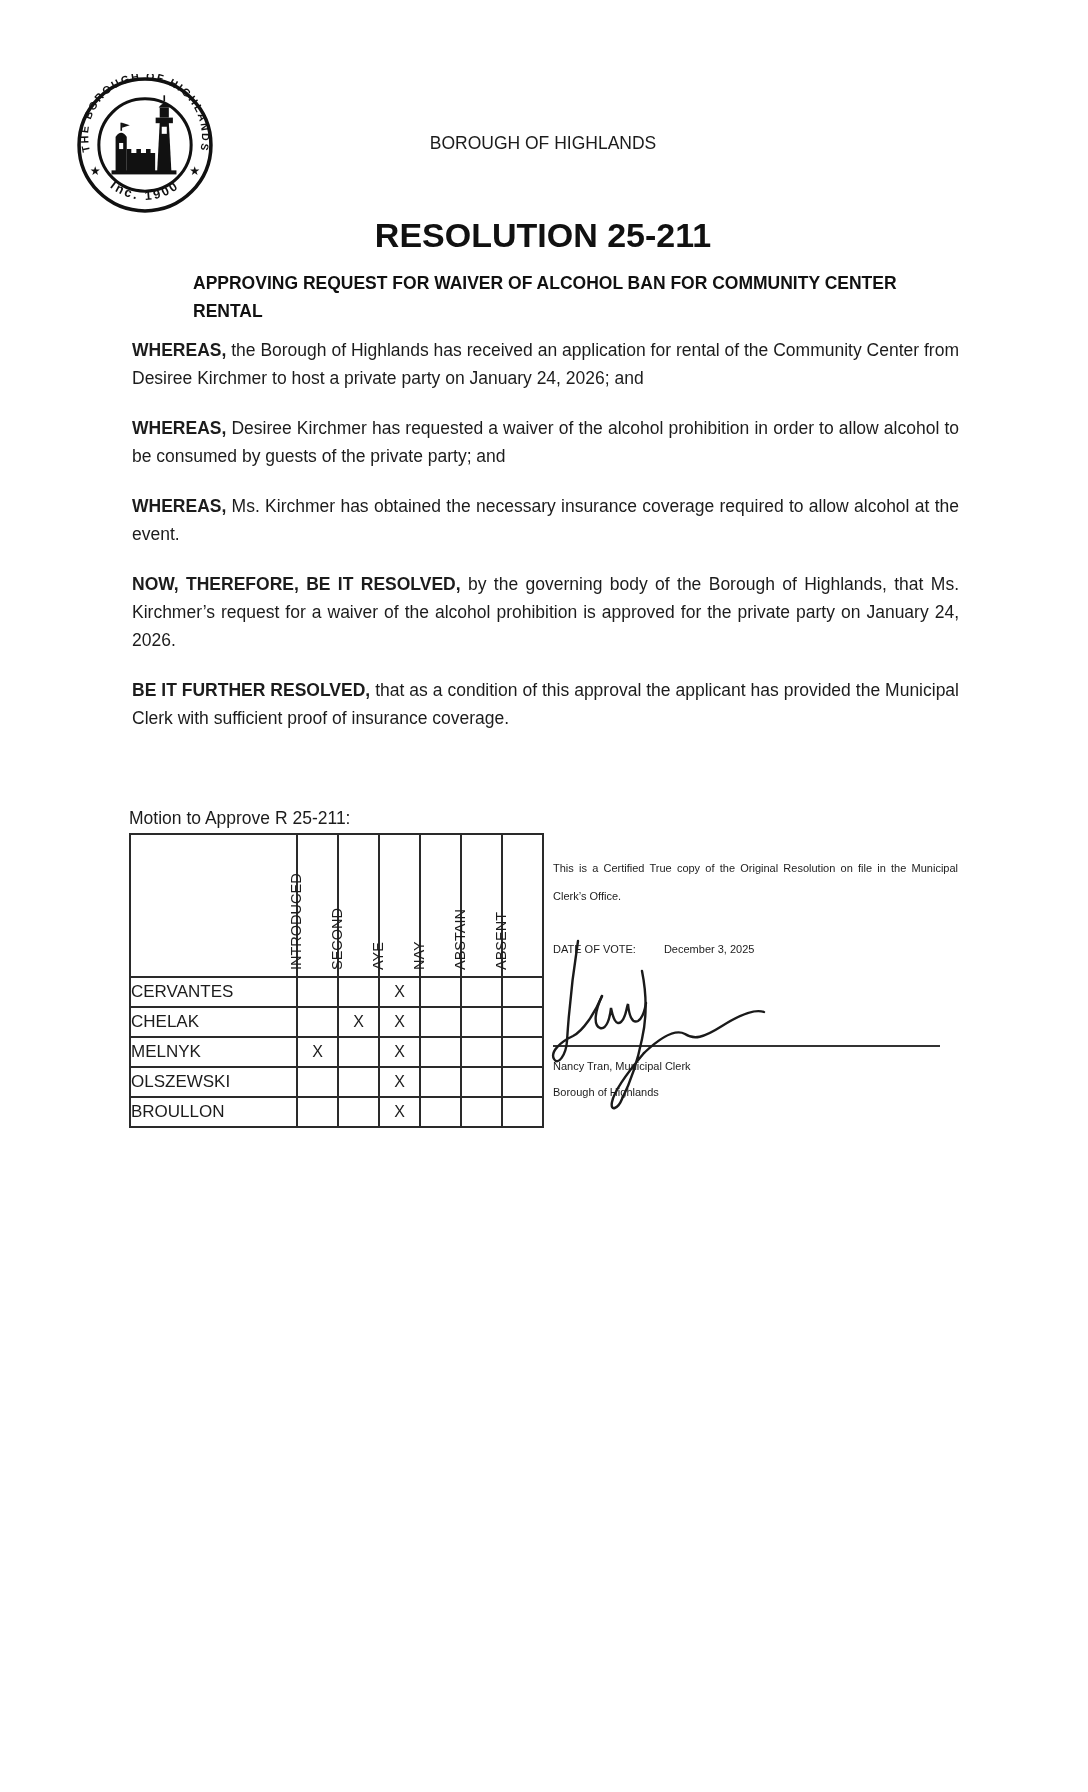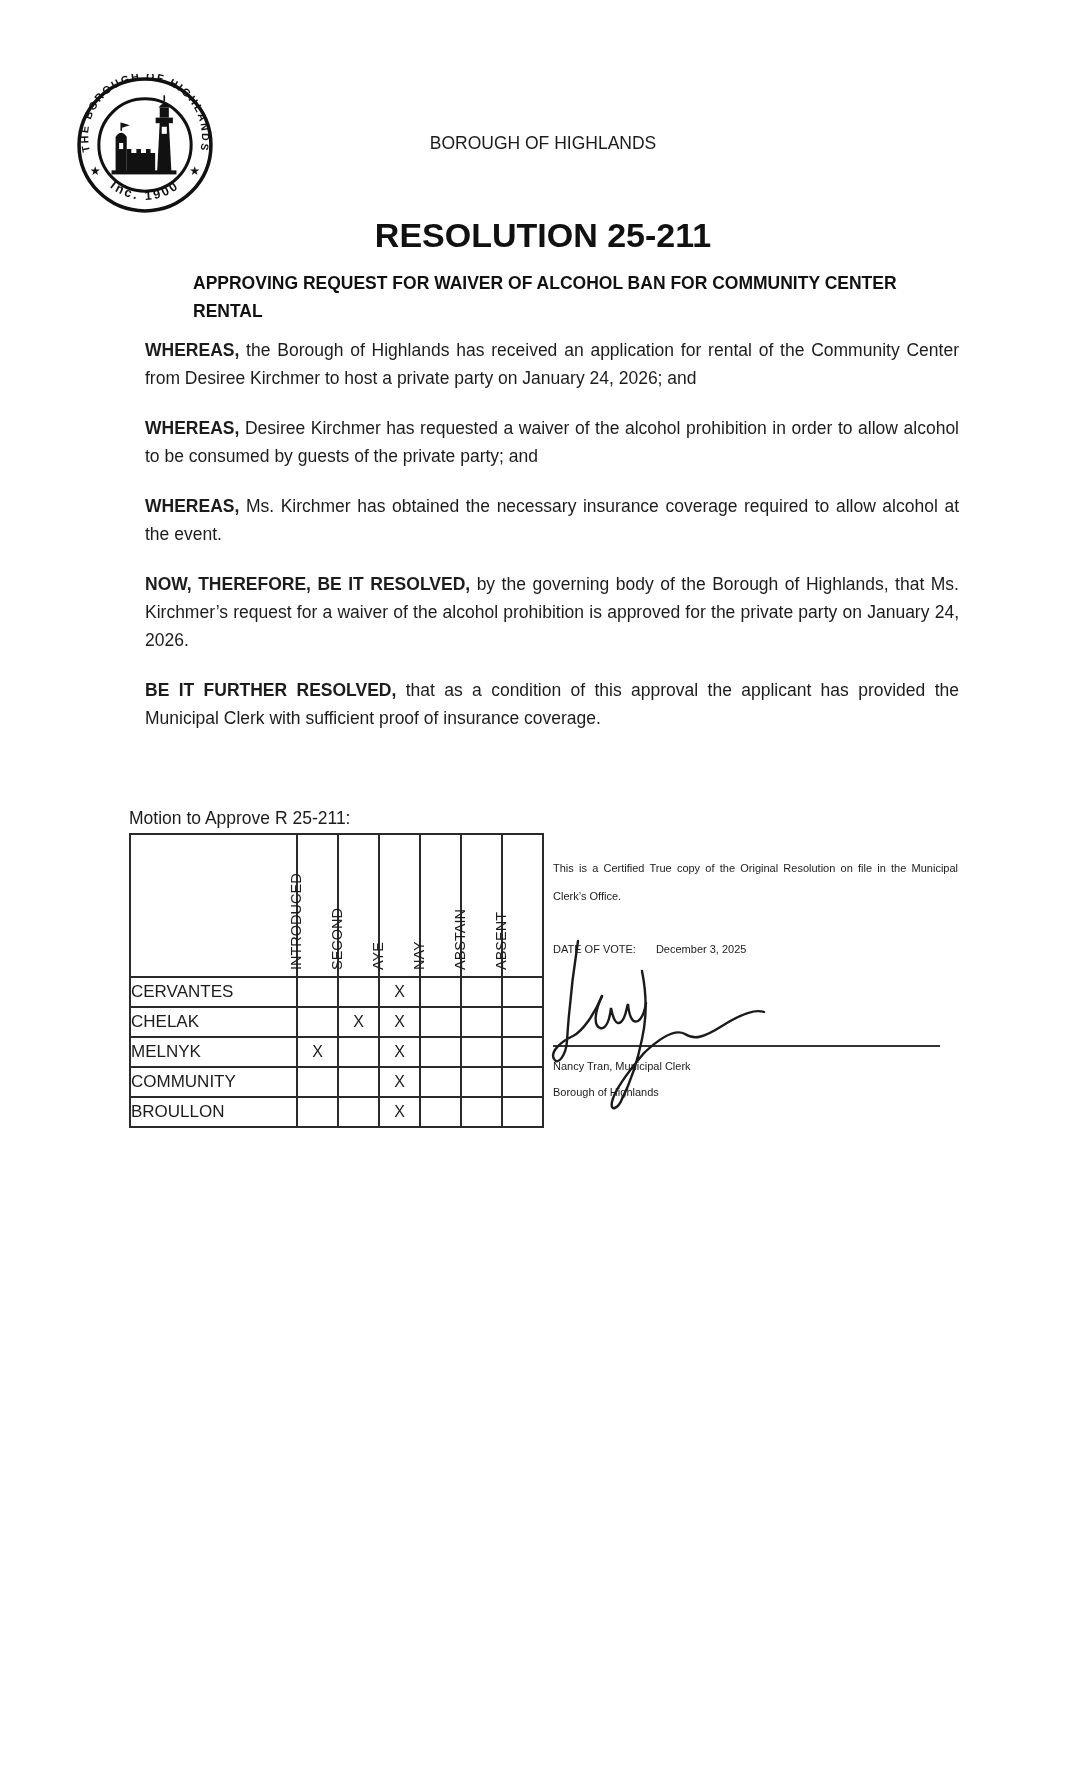--- a/index.html
+++ b/index.html
@@ -29,21 +29,21 @@
   .doc-subtitle {
     position:absolute; left:193px; top:269px; width:720px;
     font-size:17.5px; font-weight:700; line-height:28px; color:#111;
   }
 
   
   .body-col {
     position:absolute; left:129px; top:336px; width:830px;
     font-size:17.5px; line-height:28px;
   }
-  .body-col p { margin:0 0 22px 16px; text-align:justify; }
+  .body-col p { margin:0 0 22px 3px; text-align:justify; }
   .body-col p .lead { font-weight:700; }
 
   .motion-label { margin:72px 0 1px 0; font-size:17.5px; line-height:28px; }
 
   
   table.vote { border-collapse:collapse; width:413px; table-layout:fixed; }
   table.vote td, table.vote th { border:2px solid #2a2a2a; padding:0; }
   table.vote col.c-name { width:167px; }
   table.vote col.c-mark { width:41px; }
   td.hdr-blank { height:143px; }
@@ -56,21 +56,21 @@
   td.name-cell { height:26px; font-size:17px; padding:0 0 0 8px;margin-left:16px; }
   td.mark-cell { height:26px; font-size:16px; text-align:center; }
 
   
   .cert-col {
     position:absolute; left:553px; top:854px; width:405px;
     font-size:11px; line-height:28px;
   }
   .cert-body { text-align:justify; margin:0; }
   .date-row { margin-top:25px; white-space:nowrap; }
-  .date-row .date-value { margin-left:20px; }
+  .date-row .date-value { margin-left:28px; }
   .sig-line { margin-top:82px; width:387px; border-top:2px solid #333; height:0; }
   .clerk-name { margin-top:6px; line-height:26px; }
   .clerk-org  { line-height:26px; }
 
   .signature-svg { position:absolute; left:545px; top:933px; width:270px; height:190px; }
 </style>
 </head>
 <body>
 
 <div class="page">
@@ -181,21 +181,21 @@
           <tr>
             <td class="name-cell">MELNYK</td>
             <td class="mark-cell">X</td>
             <td class="mark-cell"></td>
             <td class="mark-cell">X</td>
             <td class="mark-cell"></td>
             <td class="mark-cell"></td>
             <td class="mark-cell"></td>
           </tr>
           <tr>
-            <td class="name-cell">COMMUNITY</td>
+            <td class="name-cell">OLSZEWSKI</td>
             <td class="mark-cell"></td>
             <td class="mark-cell"></td>
             <td class="mark-cell">X</td>
             <td class="mark-cell"></td>
             <td class="mark-cell"></td>
             <td class="mark-cell"></td>
           </tr>
           <tr>
             <td class="name-cell">BROULLON</td>
             <td class="mark-cell"></td>

